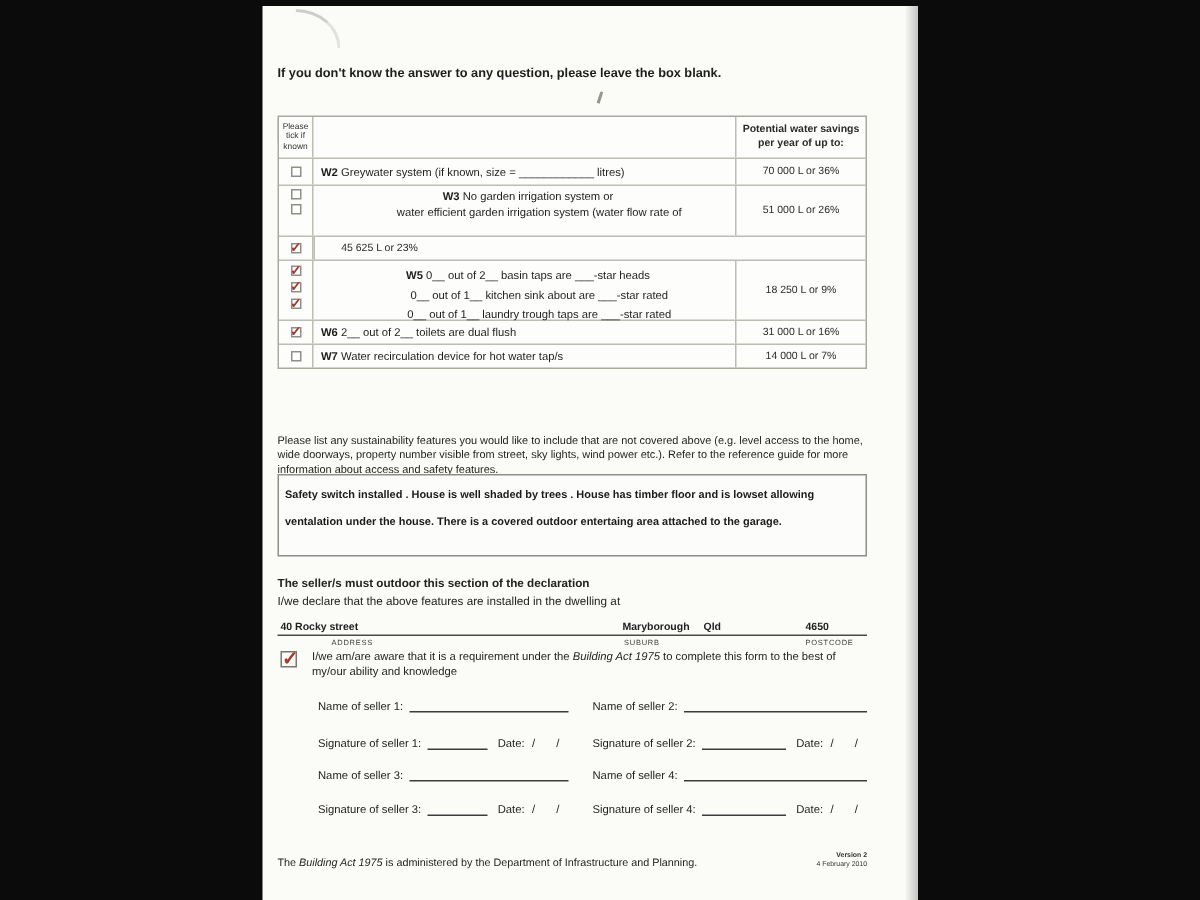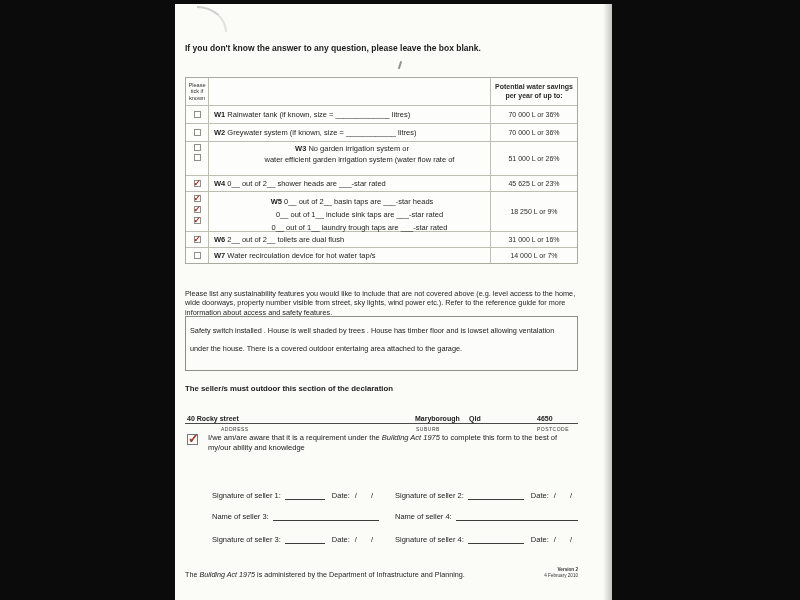--- a/index.html
+++ b/index.html
@@ -41,21 +41,21 @@
   .ml .indent { padding-left:15px; }
 
   .cb { width:7px; height:7px; border:1px solid #8f8f87; background:#fff; display:inline-block; position:relative; flex:0 0 auto; }
   .cb .tick { display:none; }
   .cb.checked .tick { display:block; position:absolute; left:-1px; top:-3.5px; font-style:normal;
                       font-size:9px; font-weight:bold; color:#a63a2c; }
   .tickstack { padding-top:2px; display:flex; flex-direction:column; }
 
   .access-intro { position:absolute; top:285px; left:0; width:393px; font-size:7.3px; line-height:9.4px; color:#1e1e1e; }
   .entry-box { position:absolute; top:312px; left:0; width:393px; height:55px; border:1px solid #8f8f88; background:#fcfcfa; padding:2px 4px; }
-  .entry-text { font-size:7.3px; line-height:9.5px; font-weight:400; color:#1a1a1a; }
+  .entry-text { font-size:7.3px; line-height:9.5px; font-weight:700; color:#1a1a1a; }
 
   .decl-head { position:absolute; top:380px; left:0; font-size:7.8px; font-weight:bold; }
   .decl-sub  { position:absolute; top:392px; left:0; font-size:7.8px; }
   .addr-row { position:absolute; top:408px; left:0; width:393px; height:12px; border-bottom:1px solid #4a4a4a; }
   .addr-row span { position:absolute; bottom:1px; font-size:7px; font-weight:600; }
   .v-address { left:2px; } .v-suburb { left:230px; } .v-state { left:284px; } .v-postcode { left:352px; }
   .addr-labels { position:absolute; top:422px; left:0; width:393px; height:8px; }
   .addr-labels span { position:absolute; font-size:5px; letter-spacing:.5px; color:#3a3a3a; }
   .l-address { left:36px; } .l-suburb { left:231px; } .l-postcode { left:352px; }
 
@@ -95,29 +95,20 @@
       <span class="bar-right">Did you know?</span>
     </div>
 
     <div class="wtable">
       <div class="wrow hdr" style="height:27px">
         <div class="c-tick">Please tick if known</div>
         <div class="c-main"></div>
         <div class="c-save">Potential water savings per year of up to:</div>
       </div>
 
-      <div class="wrow" style="height:18px">
-        <div class="c-tick" style="justify-content:center">
-          <span class="cb"></span>
-        </div>
-        <div class="c-main center-v rowtext">
-            <span><span class="code">W1</span>&nbsp;<span>Rainwater tank (if known, size = _____________ litres)</span></span>
-          </div>
-        <div class="c-save">70 000 L or 36%</div>
-      </div>
 
       <div class="wrow" style="height:18px">
         <div class="c-tick" style="justify-content:center">
           <span class="cb"></span>
         </div>
         <div class="c-main center-v rowtext">
             <span><span class="code">W2</span>&nbsp;<span>Greywater system (if known, size = ____________ litres)</span></span>
           </div>
         <div class="c-save">70 000 L or 36%</div>
       </div>
@@ -133,41 +124,38 @@
         </div>
         <div class="c-save">51 000 L or 26%</div>
       </div>
 
       <div class="wrow" style="height:16px">
         <div class="c-tick" style="justify-content:center">
           <span class="cb checked">
               <i class="tick">✓</i>
             </span>
         </div>
-        <div class="c-main center-v rowtext">
-            <span><span class="code">W4</span>&nbsp;<span>0__ out of 2__ shower heads are ___-star rated</span></span>
-          </div>
         <div class="c-save">45 625 L or 23%</div>
       </div>
 
       <div class="wrow" style="height:40px">
         <div class="c-tick tickstack" style="padding-top:3px; gap:4px">
           <span class="cb checked">
               <i class="tick">✓</i>
             </span>
           <span class="cb checked">
               <i class="tick">✓</i>
             </span>
           <span class="cb checked">
               <i class="tick">✓</i>
             </span>
         </div>
         <div class="c-main ml rowtext" style="padding-top:3px; line-height:13px">
           <div><span class="code">W5</span>&nbsp;<span>0__ out of 2__ basin taps are ___-star heads</span></div>
-          <div class="indent">0__ out of 1__ include sink taps are ___-star rated</div>
+          <div class="indent">0__ out of 1__ kitchen sink about are ___-star rated</div>
           <div class="indent">0__ out of 1__ laundry trough taps are ___-star rated</div>
         </div>
         <div class="c-save">18 250 L or 9%</div>
       </div>
 
       <div class="wrow" style="height:16px">
         <div class="c-tick" style="justify-content:center">
           <span class="cb checked">
               <i class="tick">✓</i>
             </span>
@@ -190,40 +178,51 @@
     </div>
 
 
     <p class="access-intro">Please list any sustainability features you would like to include that are not covered above (e.g. level access to the home, wide doorways, property number visible from street, sky lights, wind power etc.). Refer to the reference guide for more information about access and safety features.</p>
 
     <div class="entry-box">
       <span class="entry-text">Safety switch installed . House is well shaded by trees . House has timber floor and is lowset allowing ventalation under the house. There is a covered outdoor entertaing area attached to the garage.</span>
     </div>
 
     <p class="decl-head">The seller/s must outdoor this section of the declaration</p>
+    <p class="decl-sub">I/we declare that the above features are installed in the dwelling at</p>
 
     <div class="addr-row">
       <span class="v-address">40 Rocky street</span>
       <span class="v-suburb">Maryborough</span>
       <span class="v-state">Qld</span>
       <span class="v-postcode">4650</span>
     </div>
     <div class="addr-labels">
       <span class="l-address">ADDRESS</span>
       <span class="l-suburb">SUBURB</span>
       <span class="l-postcode">POSTCODE</span>
     </div>
 
     <div class="ack">
       <span class="bigcb checked">
           <i class="tick">✓</i>
         </span>
       <p><span>I/we am/are aware that it is a requirement under the </span><i class="act">Building Act 1975</i><span> to complete this form to the best of my/our ability and knowledge</span></p>
     </div>
 
+    <div class="sig-row r-name1">
+      <div class="cell cell-l">
+          <span>Name of seller 1:</span>
+          <span class="uline"></span>
+        </div>
+      <div class="cell cell-r">
+          <span>Name of seller 2:</span>
+          <span class="uline"></span>
+        </div>
+    </div>
 
     <div class="sig-row r-sig1">
       <div class="cell cell-l">
           <span>Signature of seller 1:</span>
           <span class="uline short"></span>
           <span class="datelbl">Date:</span>
           <span class="dateval">/  /</span>
         </div>
       <div class="cell cell-r">
           <span>Signature of seller 2:</span>

